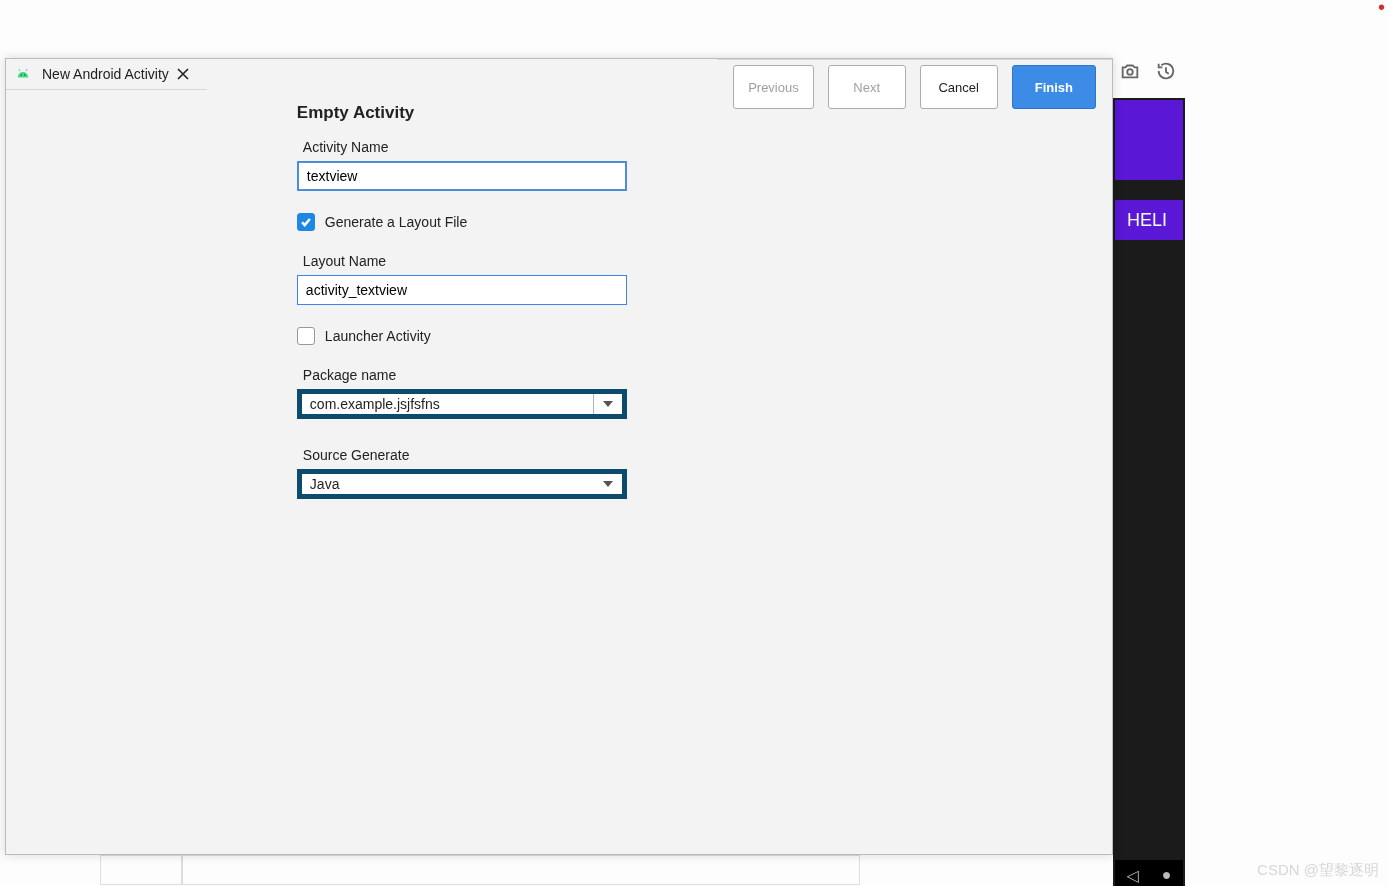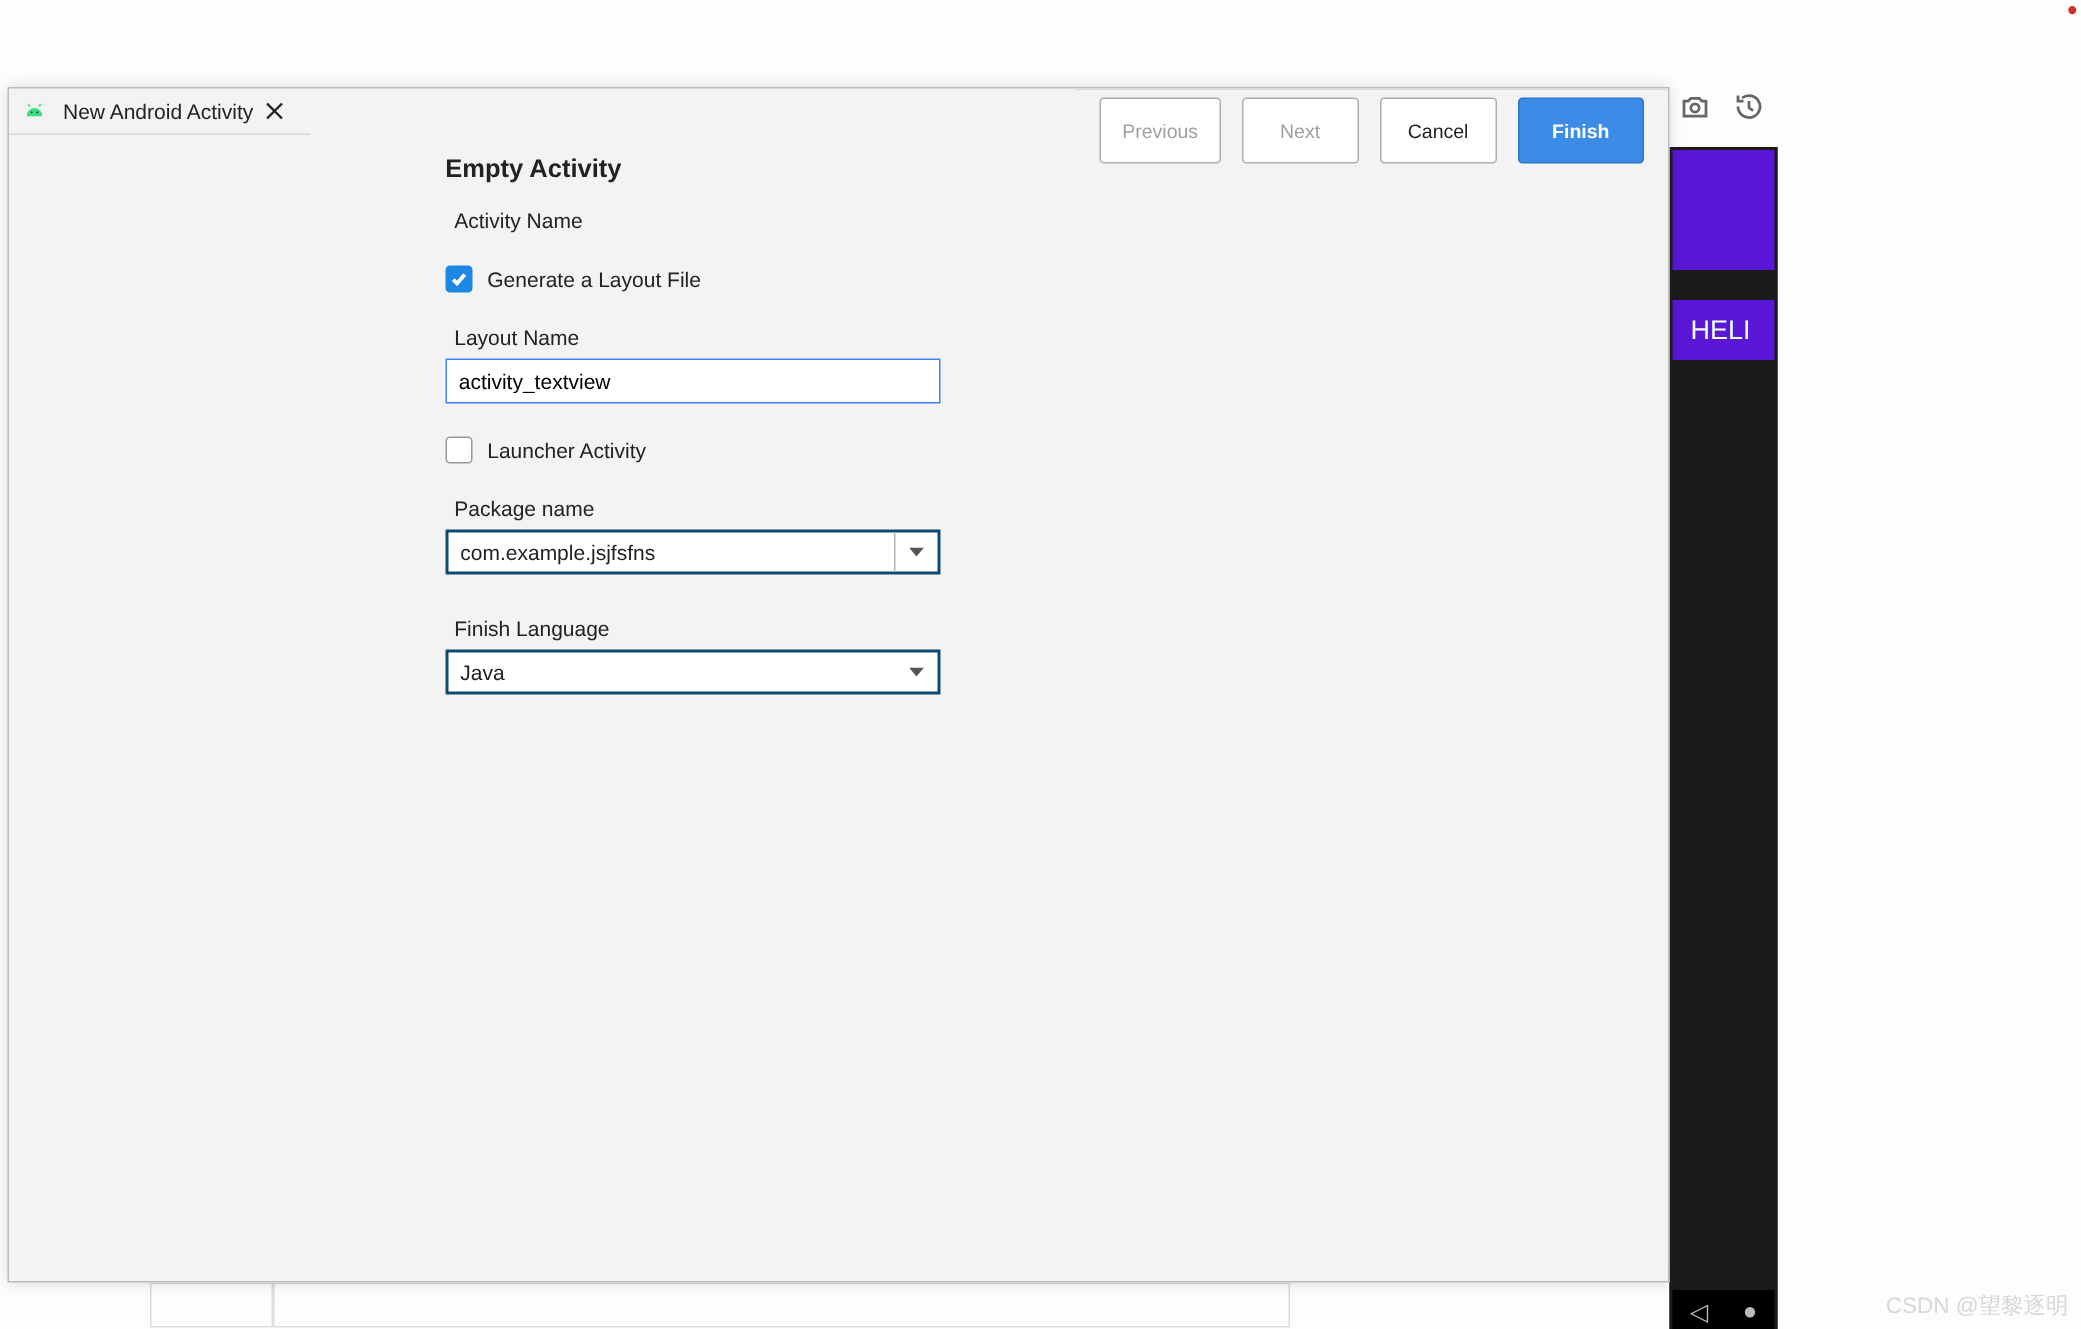--- a/index.html
+++ b/index.html
@@ -28,21 +28,21 @@
   .content .subtitle{margin:0 0 30px 0;font-size:13px;color:#333;}
   .form-group{margin-bottom:22px;}
   .lbl{display:block;font-size:14px;color:#222;margin:0 0 6px 6px;}
   input[type=text].txt{width:100%;height:30px;border:1px solid #3b82f6;background:#fff;padding:0 8px;font-size:14px;box-sizing:border-box;}
   input[type=text].txt.focus{border:2px solid #4a90d9;outline:none;}
   .cb-row{display:flex;align-items:center;margin-bottom:22px;margin-left:0;}
   .cb{width:16px;height:16px;border:1px solid #999;border-radius:3px;margin-right:10px;display:inline-flex;align-items:center;justify-content:center;background:#fff;cursor:pointer;}
   .cb.checked{background:#1d87e4;border-color:#1d87e4;}
   .cb svg{width:12px;height:12px;stroke:#fff;stroke-width:3;fill:none;}
   .cb-row .cblabel{font-size:14px;}
-  .select{display:flex;width:100%;height:30px;border:2px solid #0c4a6e;background:#fff;box-sizing:border-box;}
+  .select{display:flex;width:100%;height:30px;border:5px solid #0c4a6e;background:#fff;box-sizing:border-box;}
   .select .selval{flex:1;padding:0 8px;font-size:14px;display:flex;align-items:center;}
   .select .selbtn{width:28px;border-left:1px solid #b3b3b3;display:flex;align-items:center;justify-content:center;cursor:pointer;}
   .select.noborderbtn .selbtn{border-left:none;}
   .section-gap{height:6px;}
 
   .footer{height:54px;border-top:1px solid #d7d7d7;background:#f3f3f3;display:flex;align-items:center;justify-content:flex-end;gap:14px;padding:0 16px;}
   .btn{min-width:78px;height:44px;border:1px solid #adadad;background:#fff;border-radius:3px;font-size:13px;color:#222;padding:0 14px;cursor:pointer;}
   .btn.disabled{color:#a0a0a0;cursor:default;}
   .btn.primary{background:#3c8ce7;border-color:#2d76c8;color:#fff;font-weight:600;padding:0 22px;}
 </style>
@@ -98,20 +98,21 @@
             <path d="M2 2l10 10M12 2L2 12" stroke="currentColor" stroke-width="1.6"></path>
           </svg>
       </span>
     </div>
 
     <div class="content">
       <h1>Empty Activity</h1>
 
       <div class="form-group">
         <label class="lbl">Activity Name</label>
+        <input type="text" class="txt focus" value="textview" style="">
       </div>
 
       <div class="cb-row">
         <span class="cb checked">
           <svg viewBox="0 0 14 14">
               <path d="M2.5 7.5l3 3 6-7"></path>
             </svg>
         </span>
         <span class="cblabel">Generate a Layout File</span>
       </div>
@@ -134,21 +135,21 @@
             <svg width="10" height="6" viewBox="0 0 10 6">
                 <path d="M0 0l5 6 5-6z" fill="#555"></path>
               </svg>
           </div>
         </div>
       </div>
 
       <div class="section-gap"></div>
 
       <div class="form-group">
-        <label class="lbl">Finish Language</label>
+        <label class="lbl">Source Generate</label>
         <div class="select noborderbtn">
           <div class="selval">Java</div>
           <div class="selbtn">
             <svg width="10" height="6" viewBox="0 0 10 6">
                 <path d="M0 0l5 6 5-6z" fill="#555"></path>
               </svg>
           </div>
         </div>
       </div>
     </div>

